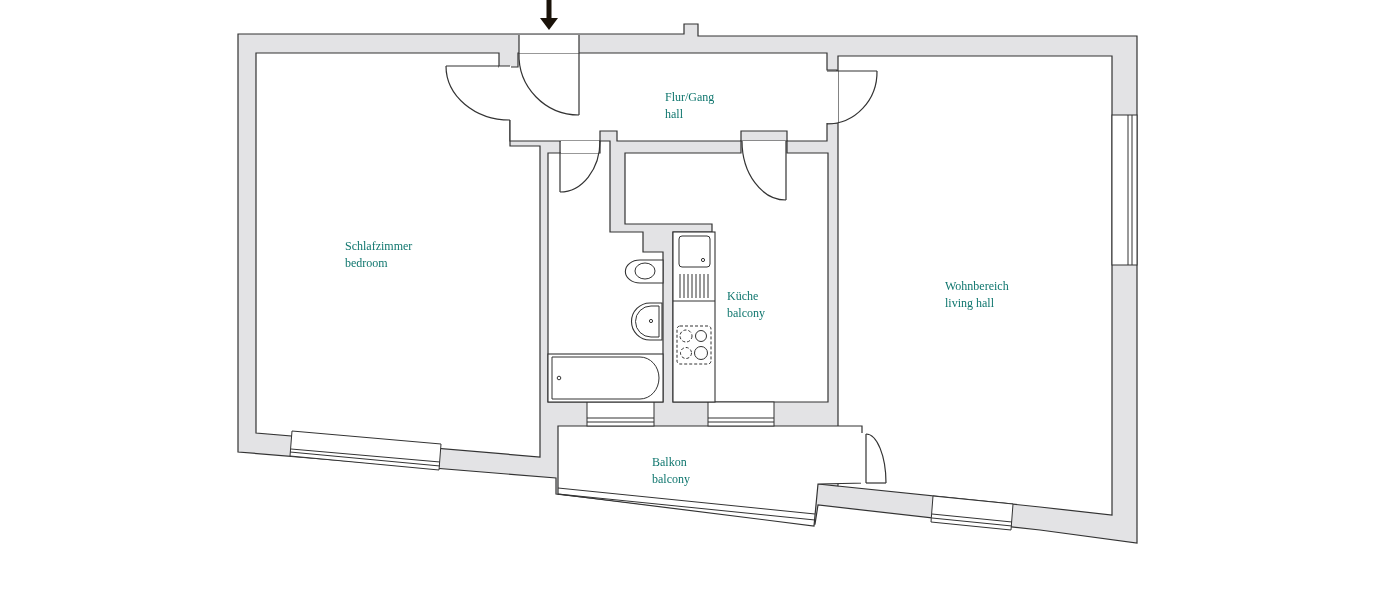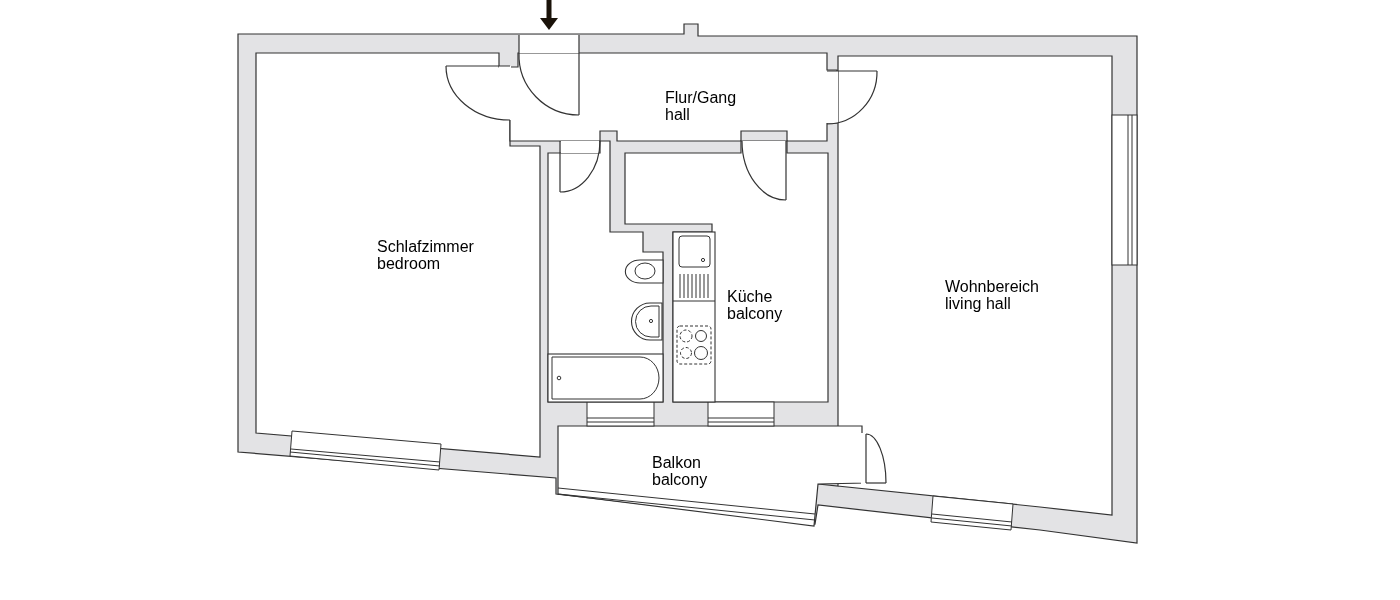--- a/index.html
+++ b/index.html
@@ -5,21 +5,21 @@
     html, body { margin: 0; padding: 0; background: #ffffff; }
     body { width: 1400px; height: 600px; overflow: hidden; position: relative; font-family: "DejaVu Sans", sans-serif; }
     #plan { position: absolute; left: 0; top: 0; width: 1400px; height: 600px; }
     .wall { fill: #e3e3e5; stroke: #333333; stroke-width: 1.2; stroke-linejoin: miter; }
     .room { fill: #ffffff; stroke: #333333; stroke-width: 1.2; }
     .line { fill: none; stroke: #333333; stroke-width: 1.2; }
     .thin { fill: none; stroke: #333333; stroke-width: 1; }
     .win  { fill: #ffffff; stroke: #333333; stroke-width: 1; }
     .dash { fill: none; stroke: #333333; stroke-width: 1; stroke-dasharray: 3 2; }
     .fix  { fill: #ffffff; stroke: #333333; stroke-width: 1.1; }
-    .label { position: absolute; color: #000000; font-family: Liberation Sans, sans-serif; font-size: 16px; line-height: 17px; white-space: nowrap; }
+    .label { position: absolute; color: #0f766e; font-family: Liberation Serif, serif; font-size: 12px; line-height: 17px; white-space: nowrap; }
     .label span { display: block; }
     .arrow { position: absolute; left: 539px; top: 0px; width: 20px; height: 34px; }
   </style>
 </head>
 <body>
 
 <svg id="plan" viewBox="0 0 1400 600" xmlns="http://www.w3.org/2000/svg">
 
   <g>
 
@@ -144,21 +144,21 @@
 <svg class="arrow" viewBox="0 0 20 34" xmlns="http://www.w3.org/2000/svg">
   <rect x="7.5" y="0" width="5" height="20" fill="#1a1209"></rect>
   <polygon points="1,18 19,18 10,30" fill="#1a1209"></polygon>
 </svg>
 
 <div class="label" style="left:665px; top:89px;">
   <span>Flur/Gang</span>
   <span>hall</span>
 </div>
 
-<div class="label" style="left:345px; top:238px;margin-left:32px;">
+<div class="label" style="left:345px; top:238px;">
   <span>Schlafzimmer</span>
   <span>bedroom</span>
 </div>
 
 <div class="label" style="left:727px; top:288px;">
   <span>Küche</span>
   <span>balcony</span>
 </div>
 
 <div class="label" style="left:945px; top:278px;">

